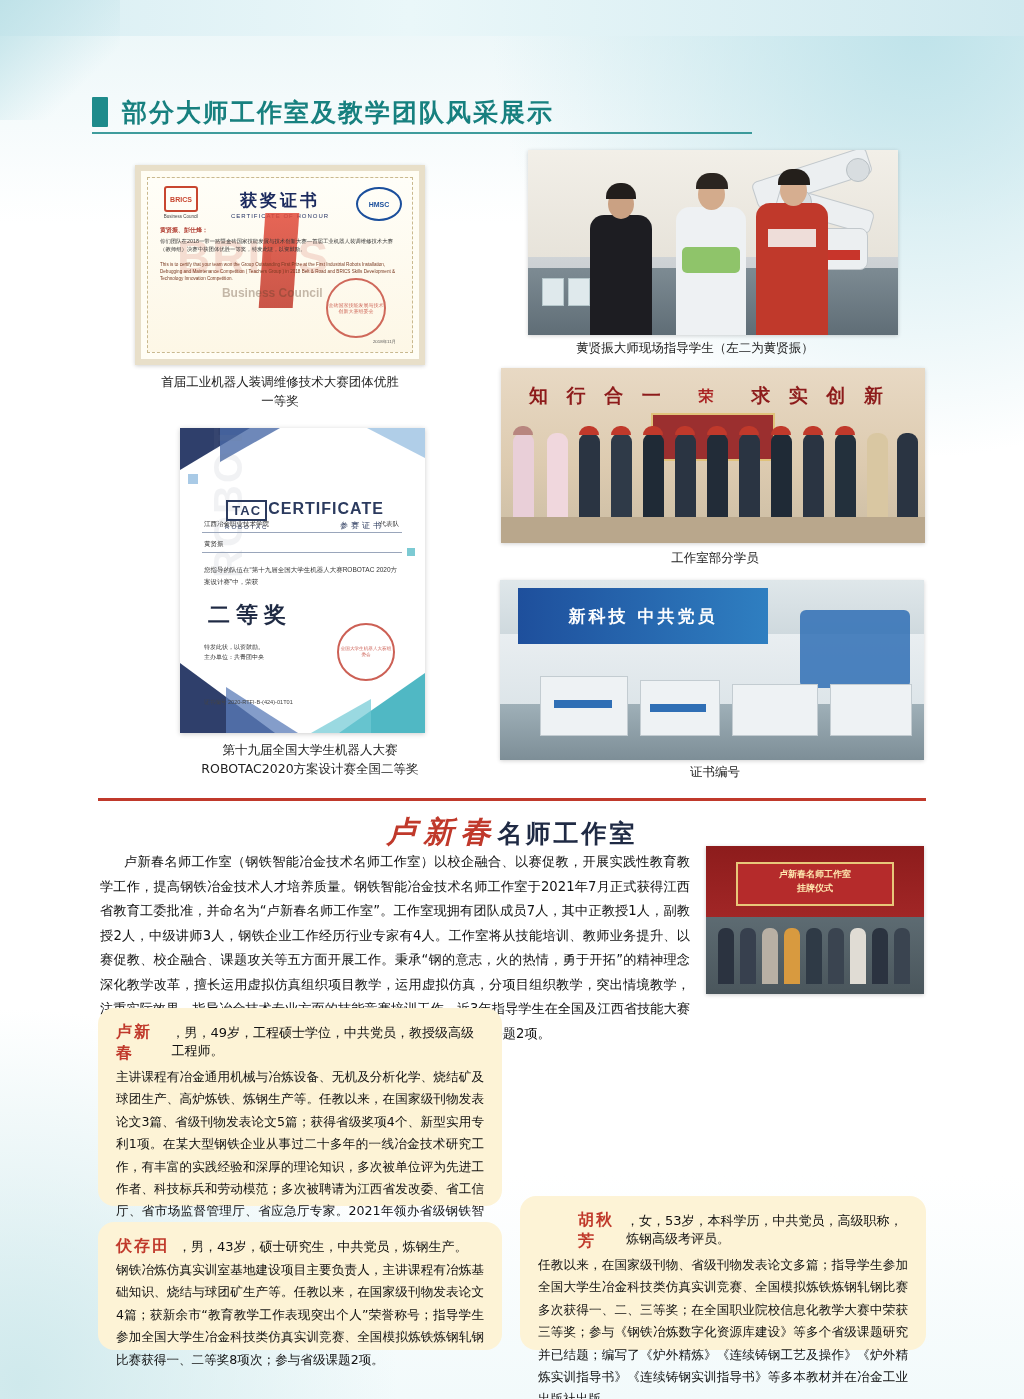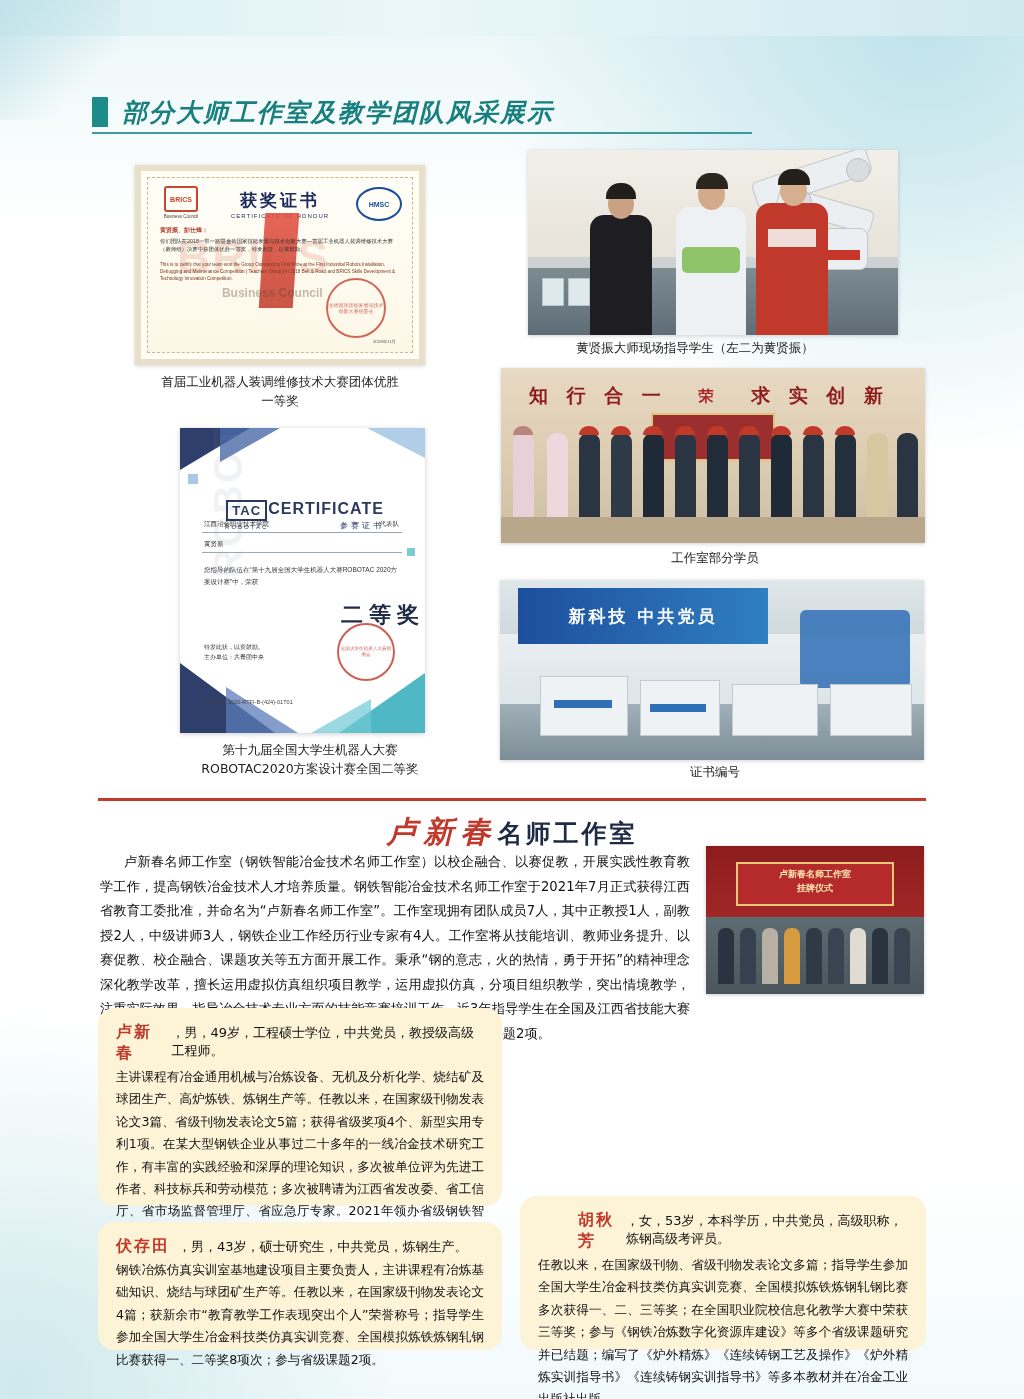--- a/index.html
+++ b/index.html
@@ -29,21 +29,20 @@
   .section-head{
     position:absolute;left:92px;top:92px;width:760px;height:40px;
     display:flex;align-items:center;
   }
   .head-mark{
     width:16px;height:30px;background:#1e8b8b;margin-right:14px;border-radius:1px;
   }
   .head-title{
     font-family:"DejaVu Sans", sans-serif;
     font-size:25px;font-weight:bold;color:#17807f;letter-spacing:2px;
-    font-style:italic;
   }
   .head-rule{
     position:absolute;left:92px;top:132px;width:660px;height:2px;background:#1e8b8b;opacity:.85;
   }
 
   
   .cert1{
     position:absolute;left:135px;top:165px;width:290px;height:200px;
     border:6px solid #e8dfc9;background:#fffdf4;box-sizing:border-box;
     box-shadow:0 1px 4px rgba(0,0,0,.18);
@@ -97,21 +96,21 @@
   .g{position:absolute;}
   .cert2-head{position:absolute;left:22px;top:40px;right:18px;display:flex;align-items:flex-start;justify-content:center;margin-top:32px;}
   .rt-logo{display:flex;flex-direction:column;align-items:center;}
   .rt-mark{font-size:13px;font-weight:bold;color:#2b3a5e;letter-spacing:1px;border:2px solid #2b3a5e;padding:1px 4px;}
   .rt-name{font-size:6px;color:#2b3a5e;letter-spacing:2px;margin-top:3px;}
   .cert2-title{text-align:right;}
   .cert2-title .en{font-size:16px;font-weight:bold;color:#2b3a5e;letter-spacing:1px;}
   .cert2-title .cn{font-size:8px;color:#2b3a5e;letter-spacing:3px;margin-top:2px;}
   .c2line{position:absolute;height:1px;background:#9aa6bb;}
   .c2f{position:absolute;font-size:6.5px;color:#333;}
-  .c2grade{position:absolute;left:0;right:0;top:172px;text-align:right;font-size:22px;font-weight:bold;color:#1f2a44;letter-spacing:6px;}
+  .c2grade{position:absolute;left:0;right:0;top:172px;text-align:left;font-size:22px;font-weight:bold;color:#1f2a44;letter-spacing:6px;padding-left:28px;}
   .c2note{position:absolute;left:24px;top:214px;font-size:6px;color:#333;line-height:1.7;}
   .seal2{position:absolute;right:30px;bottom:52px;width:54px;height:54px;border-radius:50%;border:2px solid #c0392b;opacity:.8;display:flex;align-items:center;justify-content:center;}
   .seal2 span{font-size:4.6px;color:#c0392b;text-align:center;line-height:1.25;}
   .c2no{position:absolute;left:24px;bottom:26px;font-size:5.6px;color:#444;}
   .c2wm{position:absolute;left:26px;top:150px;font-size:40px;font-weight:bold;color:rgba(120,130,150,.10);letter-spacing:2px;transform:rotate(-90deg);transform-origin:left top;}
   .cap2{left:150px;top:740px;width:320px;}
 
   
   .photo{position:absolute;overflow:hidden;background:#556;box-shadow:0 1px 4px rgba(0,0,0,.18);}
   .ph1{left:528px;top:150px;width:370px;height:185px;}

